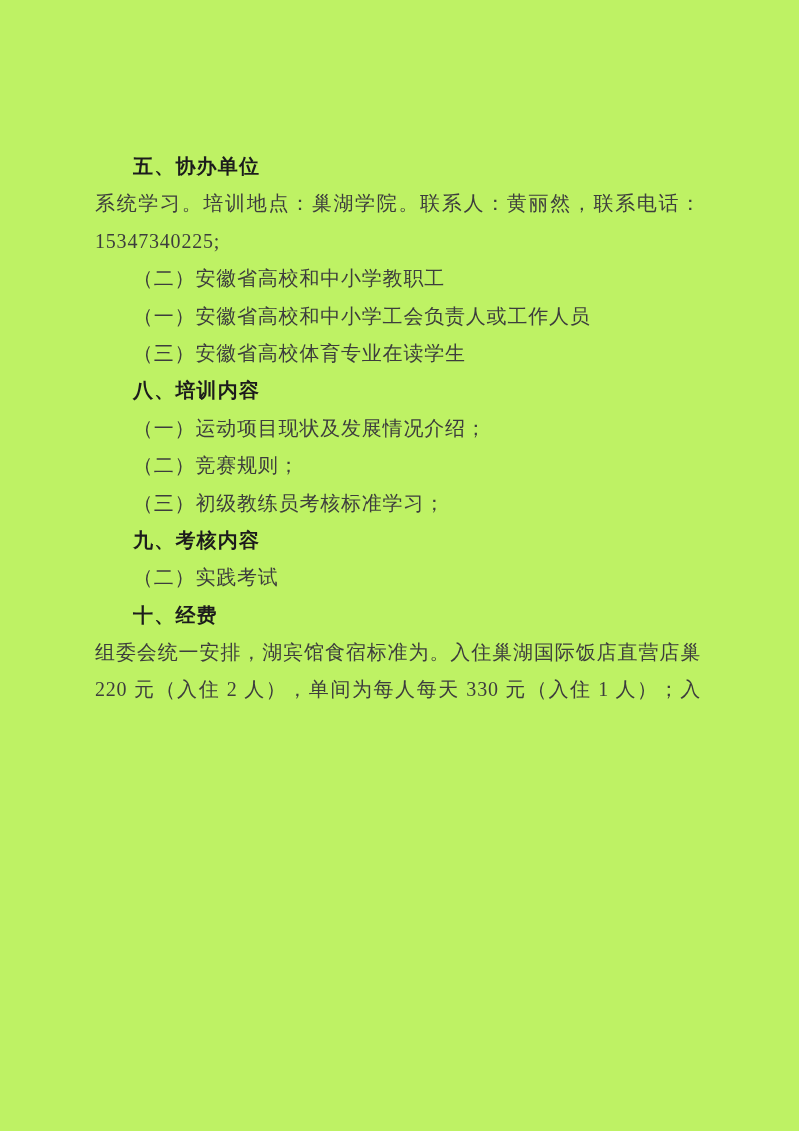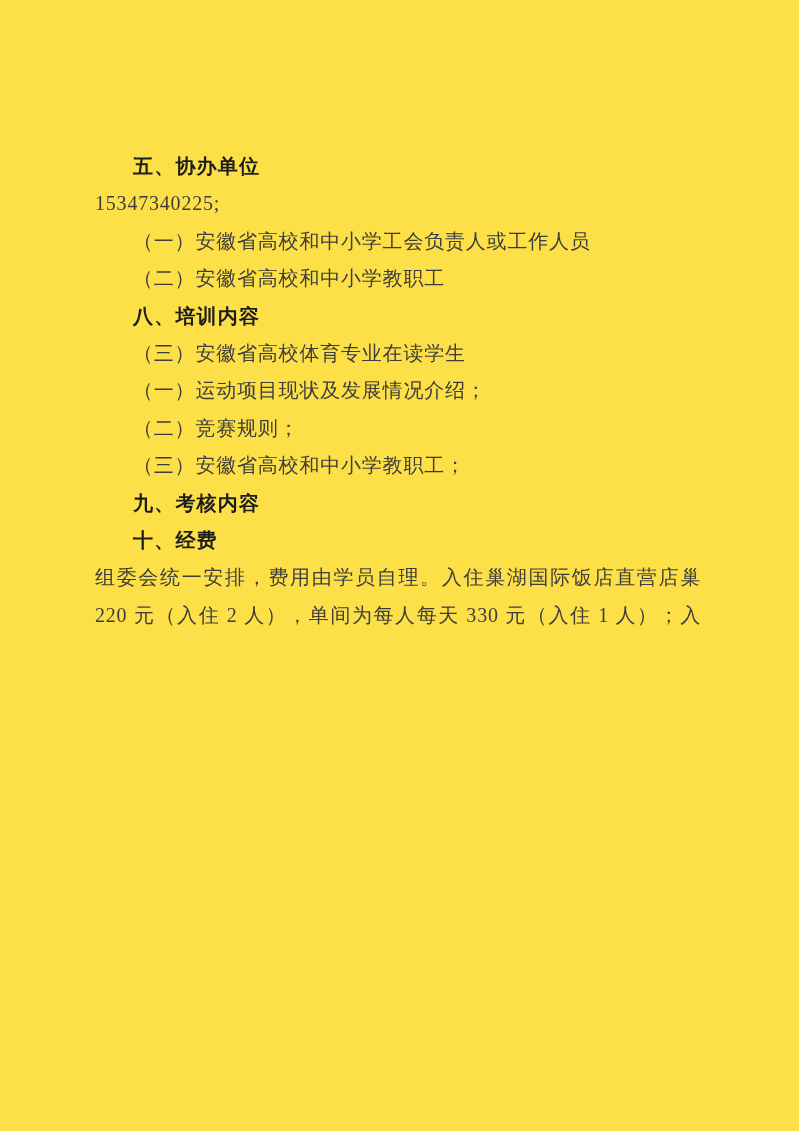--- a/index.html
+++ b/index.html
@@ -9,21 +9,21 @@
   }
   body {
     width: 799px;
     height: 1131px;
     font-family: "Liberation Serif", "DejaVu Serif", serif;
   }
   .page {
     position: relative;
     width: 799px;
     height: 1131px;
-    background: #fde047;
+    background: #bef264;
     overflow: hidden;
   }
   .content {
     position: absolute;
     left: 95px;
     top: 148px;
     width: 606px;
   }
   .line {
     height: 37.4px;
@@ -50,31 +50,33 @@
   }
 </style>
 </head>
 <body>
 
 <div class="page">
   <div class="content">
 
     <div class="line heading indent">五、协办单位</div>
 
+    <div class="line just">系统学习。培训地点：巢湖学院。联系人：黄丽然，联系电话：</div>
     <div class="line">15347340225;</div>
 
+    <div class="line indent">（二）安徽省高校和中小学教职工</div>
     <div class="line indent">（一）安徽省高校和中小学工会负责人或工作人员</div>
-    <div class="line indent">（二）安徽省高校和中小学教职工</div>
+    <div class="line indent">（三）安徽省高校体育专业在读学生</div>
+
     <div class="line heading indent">八、培训内容</div>
-
-    <div class="line indent">（三）安徽省高校体育专业在读学生</div>
     <div class="line indent">（一）运动项目现状及发展情况介绍；</div>
     <div class="line indent">（二）竞赛规则；</div>
-    <div class="line indent">（三）安徽省高校和中小学教职工；</div>
+    <div class="line indent">（三）初级教练员考核标准学习；</div>
 
     <div class="line heading indent">九、考核内容</div>
+    <div class="line indent">（二）实践考试</div>
 
     <div class="line heading indent">十、经费</div>
-    <div class="line just">组委会统一安排，费用由学员自理。入住巢湖国际饭店直营店巢</div>
+    <div class="line just">组委会统一安排，湖宾馆食宿标准为。入住巢湖国际饭店直营店巢</div>
     <div class="line just">220 元（入住 2 人），单间为每人每天 330 元（入住 1 人）；入</div>
 
   </div>
 </div>
 
 </body></html>

